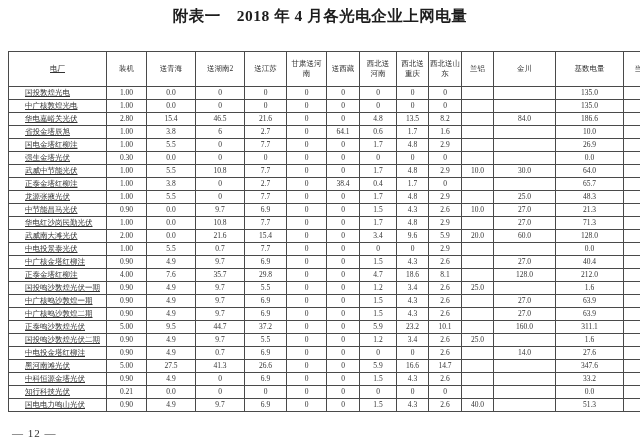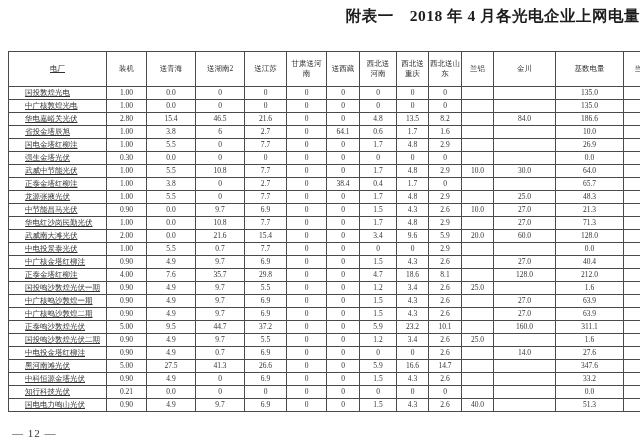--- a/index.html
+++ b/index.html
@@ -7,21 +7,21 @@
     width:640px;height:441px;
     background:#ffffff;
     font-family:"Liberation Serif","DejaVu Serif",serif;
     color:#2b2b2b;
     position:relative;
     overflow:hidden;
   }
   .doc{position:absolute;inset:0;}
   .title{
     position:absolute;top:6px;left:0;width:100%;
-    text-align:right;
+    text-align:center;
     font-size:15.5px;font-weight:bold;color:#1d1d1d;
     letter-spacing:0.5px;
   }
   .unit{
     position:absolute;top:27px;right:7px;
     font-size:11.5px;font-weight:bold;color:#1d1d1d;
   }
   table.power{
     position:absolute;top:51px;left:8px;
     width:626px;

